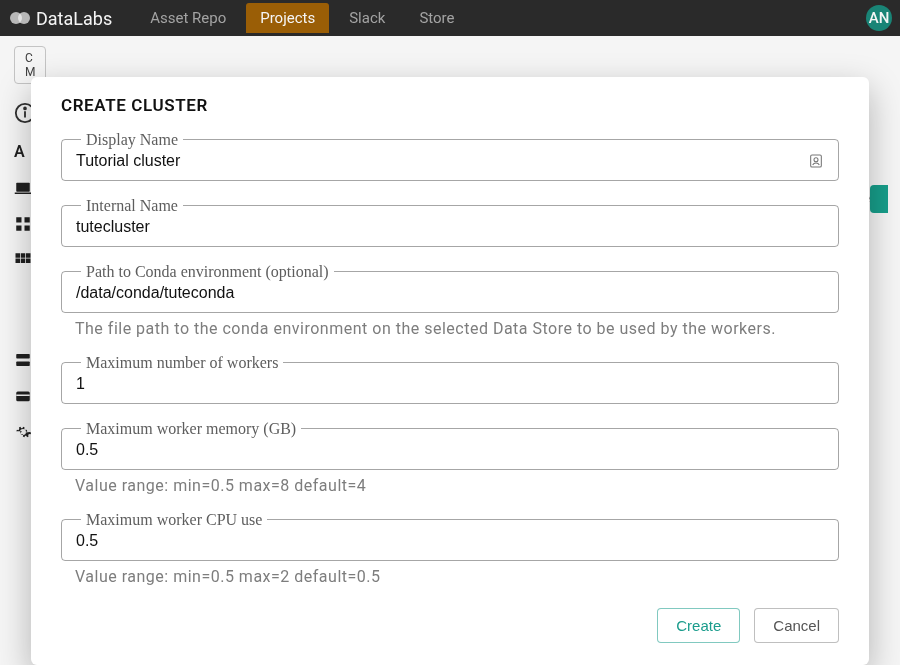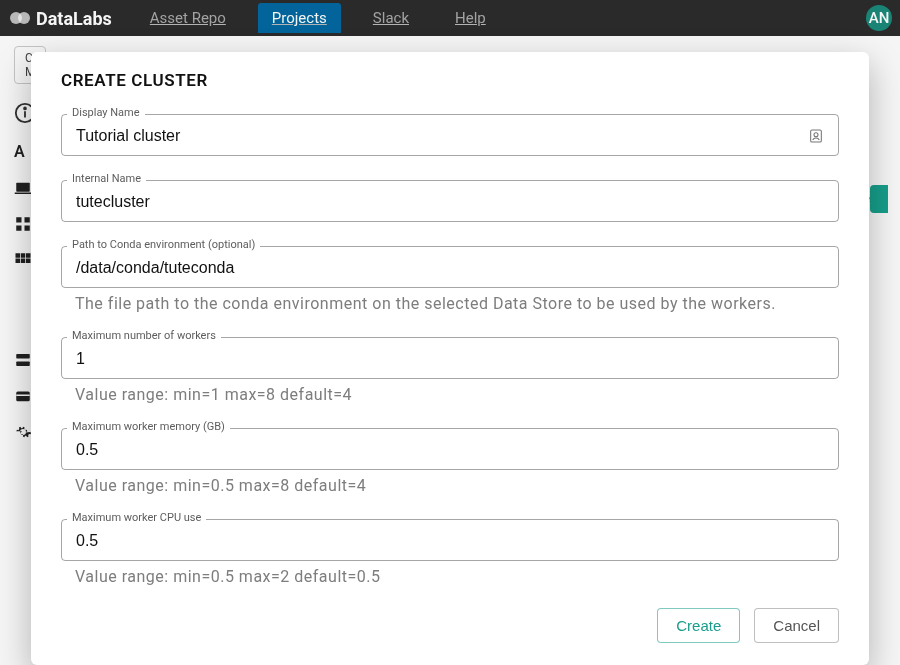--- a/index.html
+++ b/index.html
@@ -1,24 +1,24 @@
 <!DOCTYPE html>
 <html><head>
   <meta charset="utf-8">
   <style>
     * { box-sizing: border-box; margin: 0; padding: 0; }
     body { font-family: -apple-system, BlinkMacSystemFont, "Segoe UI", Roboto, sans-serif; background: #fff; width: 900px; height: 665px; overflow: hidden; position: relative; }
 
     
     .topnav { background: #2c2c2c; height: 36px; display: flex; align-items: center; padding: 0 8px; color: #bbb; }
-    .brand { display: flex; align-items: center; gap: 4px; color: #fff; font-weight: 700; font-size: 18px; margin-right: 24px; }
+    .brand { display: flex; align-items: center; gap: 4px; color: #fff; font-weight: 400; font-size: 18px; margin-right: 24px; }
     .brand-icon { width: 24px; height: 24px; }
-    .nav-items { display: flex; align-items: center; gap: 18px; text-decoration: underline; }
+    .nav-items { display: flex; align-items: center; gap: 6px; }
     .nav-item { padding: 6px 14px; color: #aaa; font-size: 15px; cursor: pointer; border-radius: 3px 3px 0 0; }
-    .nav-item.active { background: #0369a1; color: #fff; }
+    .nav-item.active { background: #a16207; color: #fff; }
     .avatar { margin-left: auto; width: 26px; height: 26px; border-radius: 50%; background: #1b8a7b; color: #fff; font-size: 15px; display: flex; align-items: center; justify-content: center; font-weight: 500; }
 
     
     .bgpage { padding: 10px 14px; color: #444; }
     .bg-chip { display: inline-block; border: 1px solid #ccc; border-radius: 4px; padding: 4px 10px; font-size: 12px; background: #fff; margin-bottom: 10px; }
     .bg-info-icon { width: 22px; height: 22px; color: #333; margin: 8px 0 18px 0; }
     .bg-letter { font-size: 16px; color: #222; font-weight: 600; }
     .bg-sidebar-icons { display: flex; flex-direction: column; gap: 18px; margin-top: 18px; }
     .bg-sidebar-icons .sq { width: 18px; height: 18px; }
     .bg-right-block { position: absolute; right: 12px; top: 185px; background: #18a590; width: 18px; height: 28px; border-radius: 4px 0 0 4px; }
@@ -26,21 +26,21 @@
 
     
     .overlay { position: absolute; inset: 0; top: 0; background: rgba(0,0,0,0.04); display: flex; align-items: flex-end; justify-content: center; padding-top: 30px; }
     .modal { background: #fff; width: 838px; border-radius: 6px; box-shadow: 0 12px 34px rgba(0,0,0,0.28); padding: 18px 30px 22px; }
     .modal-title { font-size: 17px; letter-spacing: 0.6px; color: #111; font-weight: 600; margin-bottom: 16px; }
 
     
     .field { position: relative; margin-top: 24px; }
     .field:first-of-type { margin-top: 18px; }
     .field .outline { border: 1px solid rgba(0,0,0,0.35); border-radius: 4px; padding: 12px 14px 10px; display: flex; align-items: center; }
-    .field .flabel { position: absolute; top: -8px; left: 6px; background: #fff; padding: 0 5px; font-size: 11px; color: #5d5d5d; pointer-events: none; }
+    .field .flabel { position: absolute; top: -8px; left: 20px; background: #fff; padding: 0 5px; font-size: 16px; color: #5d5d5d; pointer-events: none; font-family: Liberation Serif, serif; }
     .field input { border: none; outline: none; width: 100%; font-size: 16px; color: #111; background: transparent; }
     .field .trailing { color: #888; display: flex; align-items: center; }
     .helper { font-size: 16px; color: #7d7d7d; letter-spacing: 0.5px; margin-top: 6px; margin-left: 14px; }
 
     
     .actions { display: flex; justify-content: flex-end; gap: 14px; margin-top: 22px; }
     .btn { font-size: 15px; padding: 8px 18px; border-radius: 4px; cursor: pointer; background: #fff; }
     .btn-primary { color: #1a9c8c; border: 1px solid rgba(26,156,140,0.55); }
     .btn-secondary { color: #555; border: 1px solid rgba(0,0,0,0.25); }
   </style>
@@ -54,21 +54,21 @@
           <circle cx="8" cy="12" r="6" opacity="0.7"></circle>
           <circle cx="16" cy="12" r="6" opacity="0.7"></circle>
         </svg>
     </span>
     <span>DataLabs</span>
   </div>
   <div class="nav-items">
     <div class="nav-item">Asset Repo</div>
     <div class="nav-item active">Projects</div>
     <div class="nav-item">Slack</div>
-    <div class="nav-item">Help</div>
+    <div class="nav-item">Store</div>
   </div>
   <div class="avatar">AN</div>
 </div>
 
 <div class="bgpage">
   <div class="bg-chip">
     <span>C</span><br>
     <span>M</span>
   </div>
   <div class="bg-info-icon">
@@ -148,21 +148,20 @@
       </div>
     </div>
     <div class="helper">The file path to the conda environment on the selected Data Store to be used by the workers.</div>
 
     <div class="field">
       <div class="flabel">Maximum number of workers</div>
       <div class="outline">
         <input type="text" value="1" style="">
       </div>
     </div>
-    <div class="helper">Value range: min=1 max=8 default=4</div>
 
     <div class="field">
       <div class="flabel">Maximum worker memory (GB)</div>
       <div class="outline">
         <input type="text" value="0.5" style="">
       </div>
     </div>
     <div class="helper">Value range: min=0.5 max=8 default=4</div>
 
     <div class="field">

